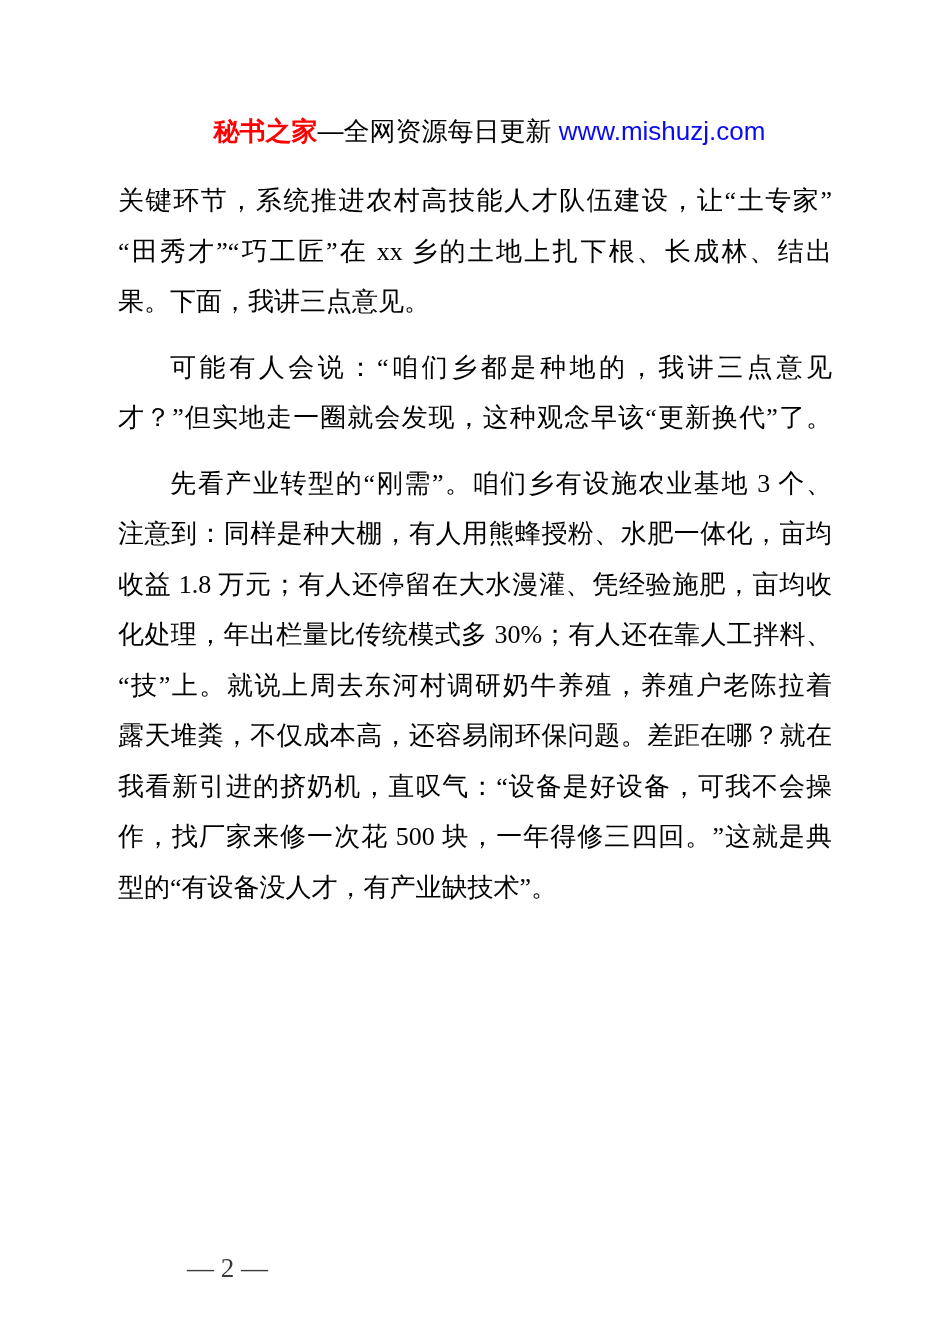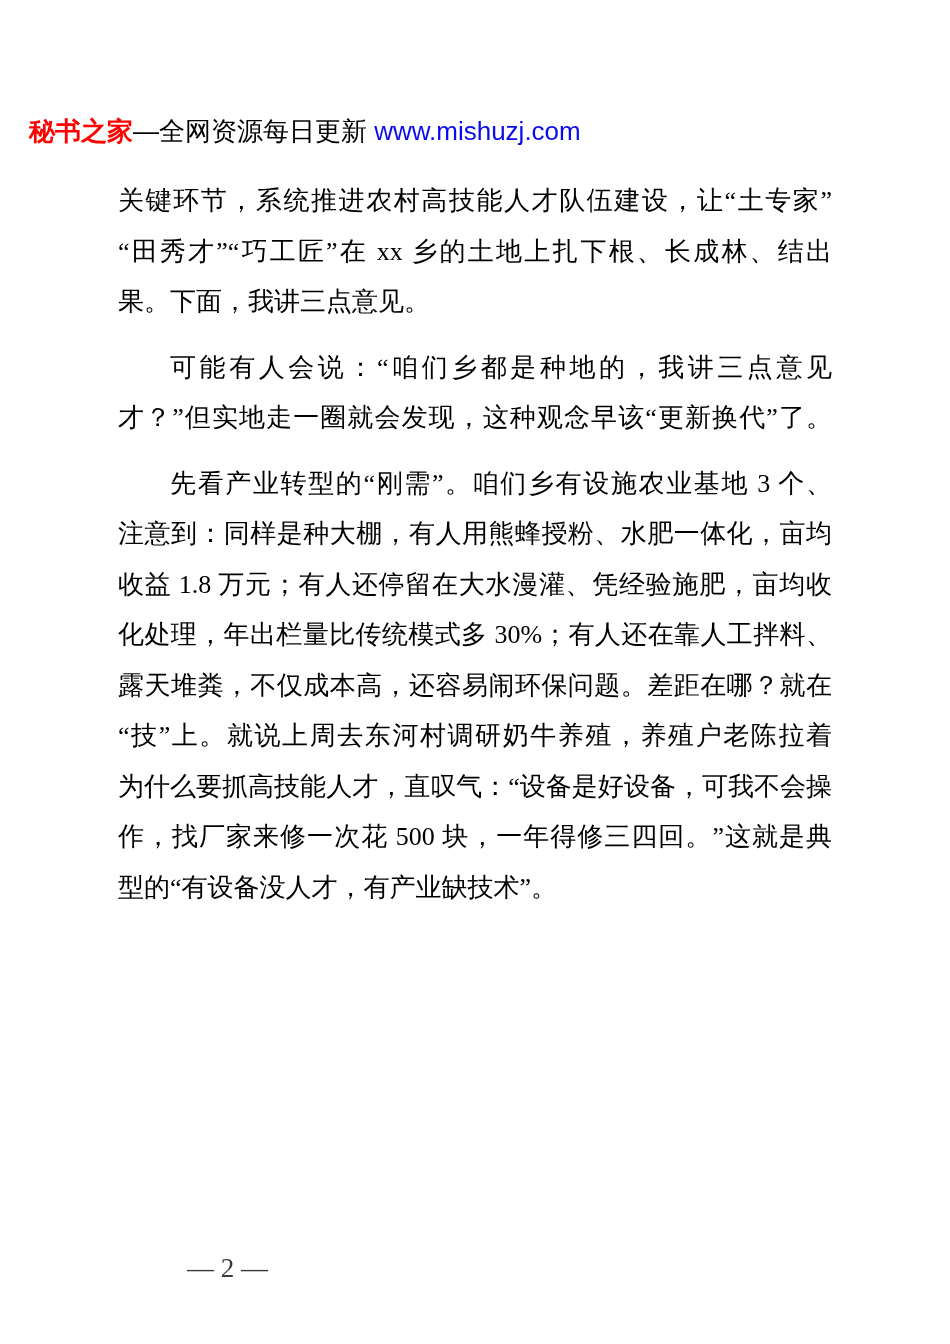--- a/index.html
+++ b/index.html
@@ -10,20 +10,21 @@
     background: #ffffff;
     overflow: hidden;
     color: #000000;
   }
   
   .header {
     position: absolute;
     top: 86px;
     left: 0;
     right: 0;
+    text-align: center;
     font-family: "Liberation Sans", sans-serif;
     font-size: 26px;
     line-height: 30px;
     white-space: pre;
   }
   .brand   { font-weight: bold; }
   .tagline { font-weight: normal; color: #000000; }
   .url     { font-weight: normal; text-decoration: none; }
   
   .content {
@@ -86,23 +87,23 @@
     <div class="para gap">
       <div class="line indent">可能有人会说：“咱们乡都是种地的，我讲三点意见</div>
       <div class="line">才？”但实地走一圈就会发现，这种观念早该“更新换代”了。</div>
     </div>
 
     <div class="para gap">
       <div class="line indent">先看产业转型的“刚需”。咱们乡有设施农业基地 3 个、</div>
       <div class="line">注意到：同样是种大棚，有人用熊蜂授粉、水肥一体化，亩均</div>
       <div class="line">收益 1.8 万元；有人还停留在大水漫灌、凭经验施肥，亩均收</div>
       <div class="line">化处理，年出栏量比传统模式多 30%；有人还在靠人工拌料、</div>
+      <div class="line">“技”上。就说上周去东河村调研奶牛养殖，养殖户老陈拉着</div>
       <div class="line">露天堆粪，不仅成本高，还容易闹环保问题。差距在哪？就在</div>
-      <div class="line">“技”上。就说上周去东河村调研奶牛养殖，养殖户老陈拉着</div>
-      <div class="line">为什么要抓高技能人才，直叹气：“设备是好设备，可我不会操</div>
+      <div class="line">我看新引进的挤奶机，直叹气：“设备是好设备，可我不会操</div>
       <div class="line">作，找厂家来修一次花 500 块，一年得修三四回。”这就是典</div>
       <div class="line plain">型的“有设备没人才，有产业缺技术”。</div>
     </div>
 
   </div>
 
   <div class="footer">
     <span>— 2 —</span>
   </div>
 

